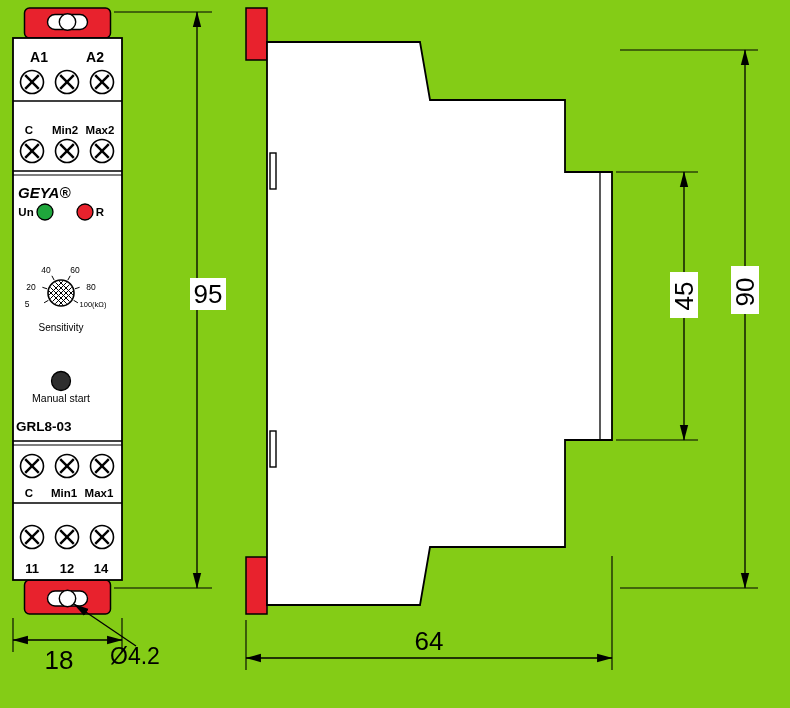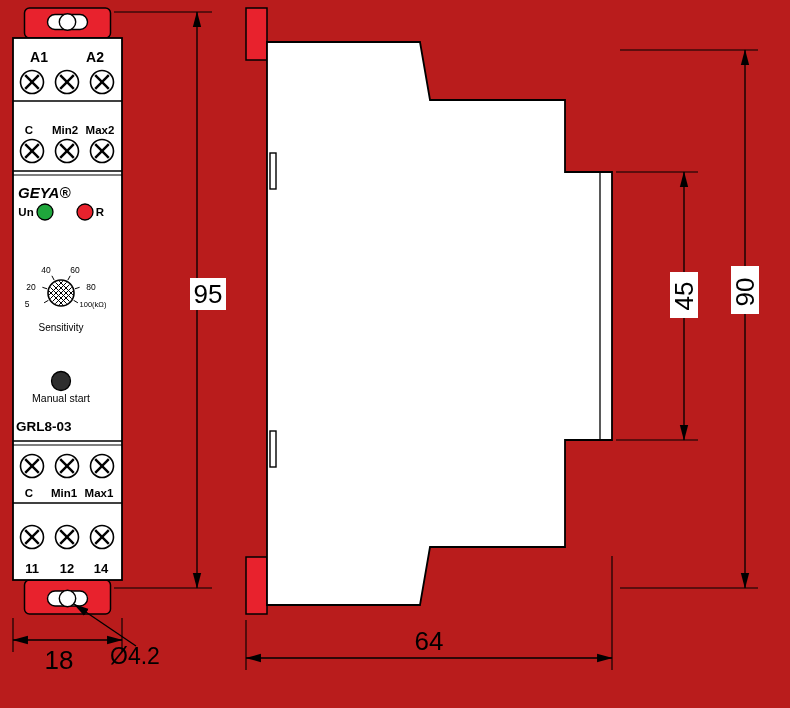--- a/index.html
+++ b/index.html
@@ -1,16 +1,16 @@
 <!DOCTYPE html>
 <html><head>
 <meta charset="utf-8">
 <style>
   html,body{margin:0;padding:0;background:#fff;}
-  .stage{width:790px;height:708px;background:#b91c1c;position:relative;overflow:hidden;
+  .stage{width:790px;height:708px;background:#84cc16;position:relative;overflow:hidden;
          font-family:"Liberation Sans",sans-serif;}
   svg text{font-family:"Liberation Sans",sans-serif;fill:#000;}
   .outline{fill:#fff;stroke:#000;stroke-width:1.8;}
   .thin{stroke:#000;stroke-width:1.3;fill:none;}
   .hair{stroke:#000;stroke-width:1;fill:none;}
   .ext{stroke:#000;stroke-width:1.1;fill:none;}
   .dim{stroke:#000;stroke-width:1.3;fill:none;}
   .slot{fill:#fff;stroke:#000;stroke-width:1.4;}
   .dimtxt{font-size:26px;}
   .bold{font-weight:bold;}

